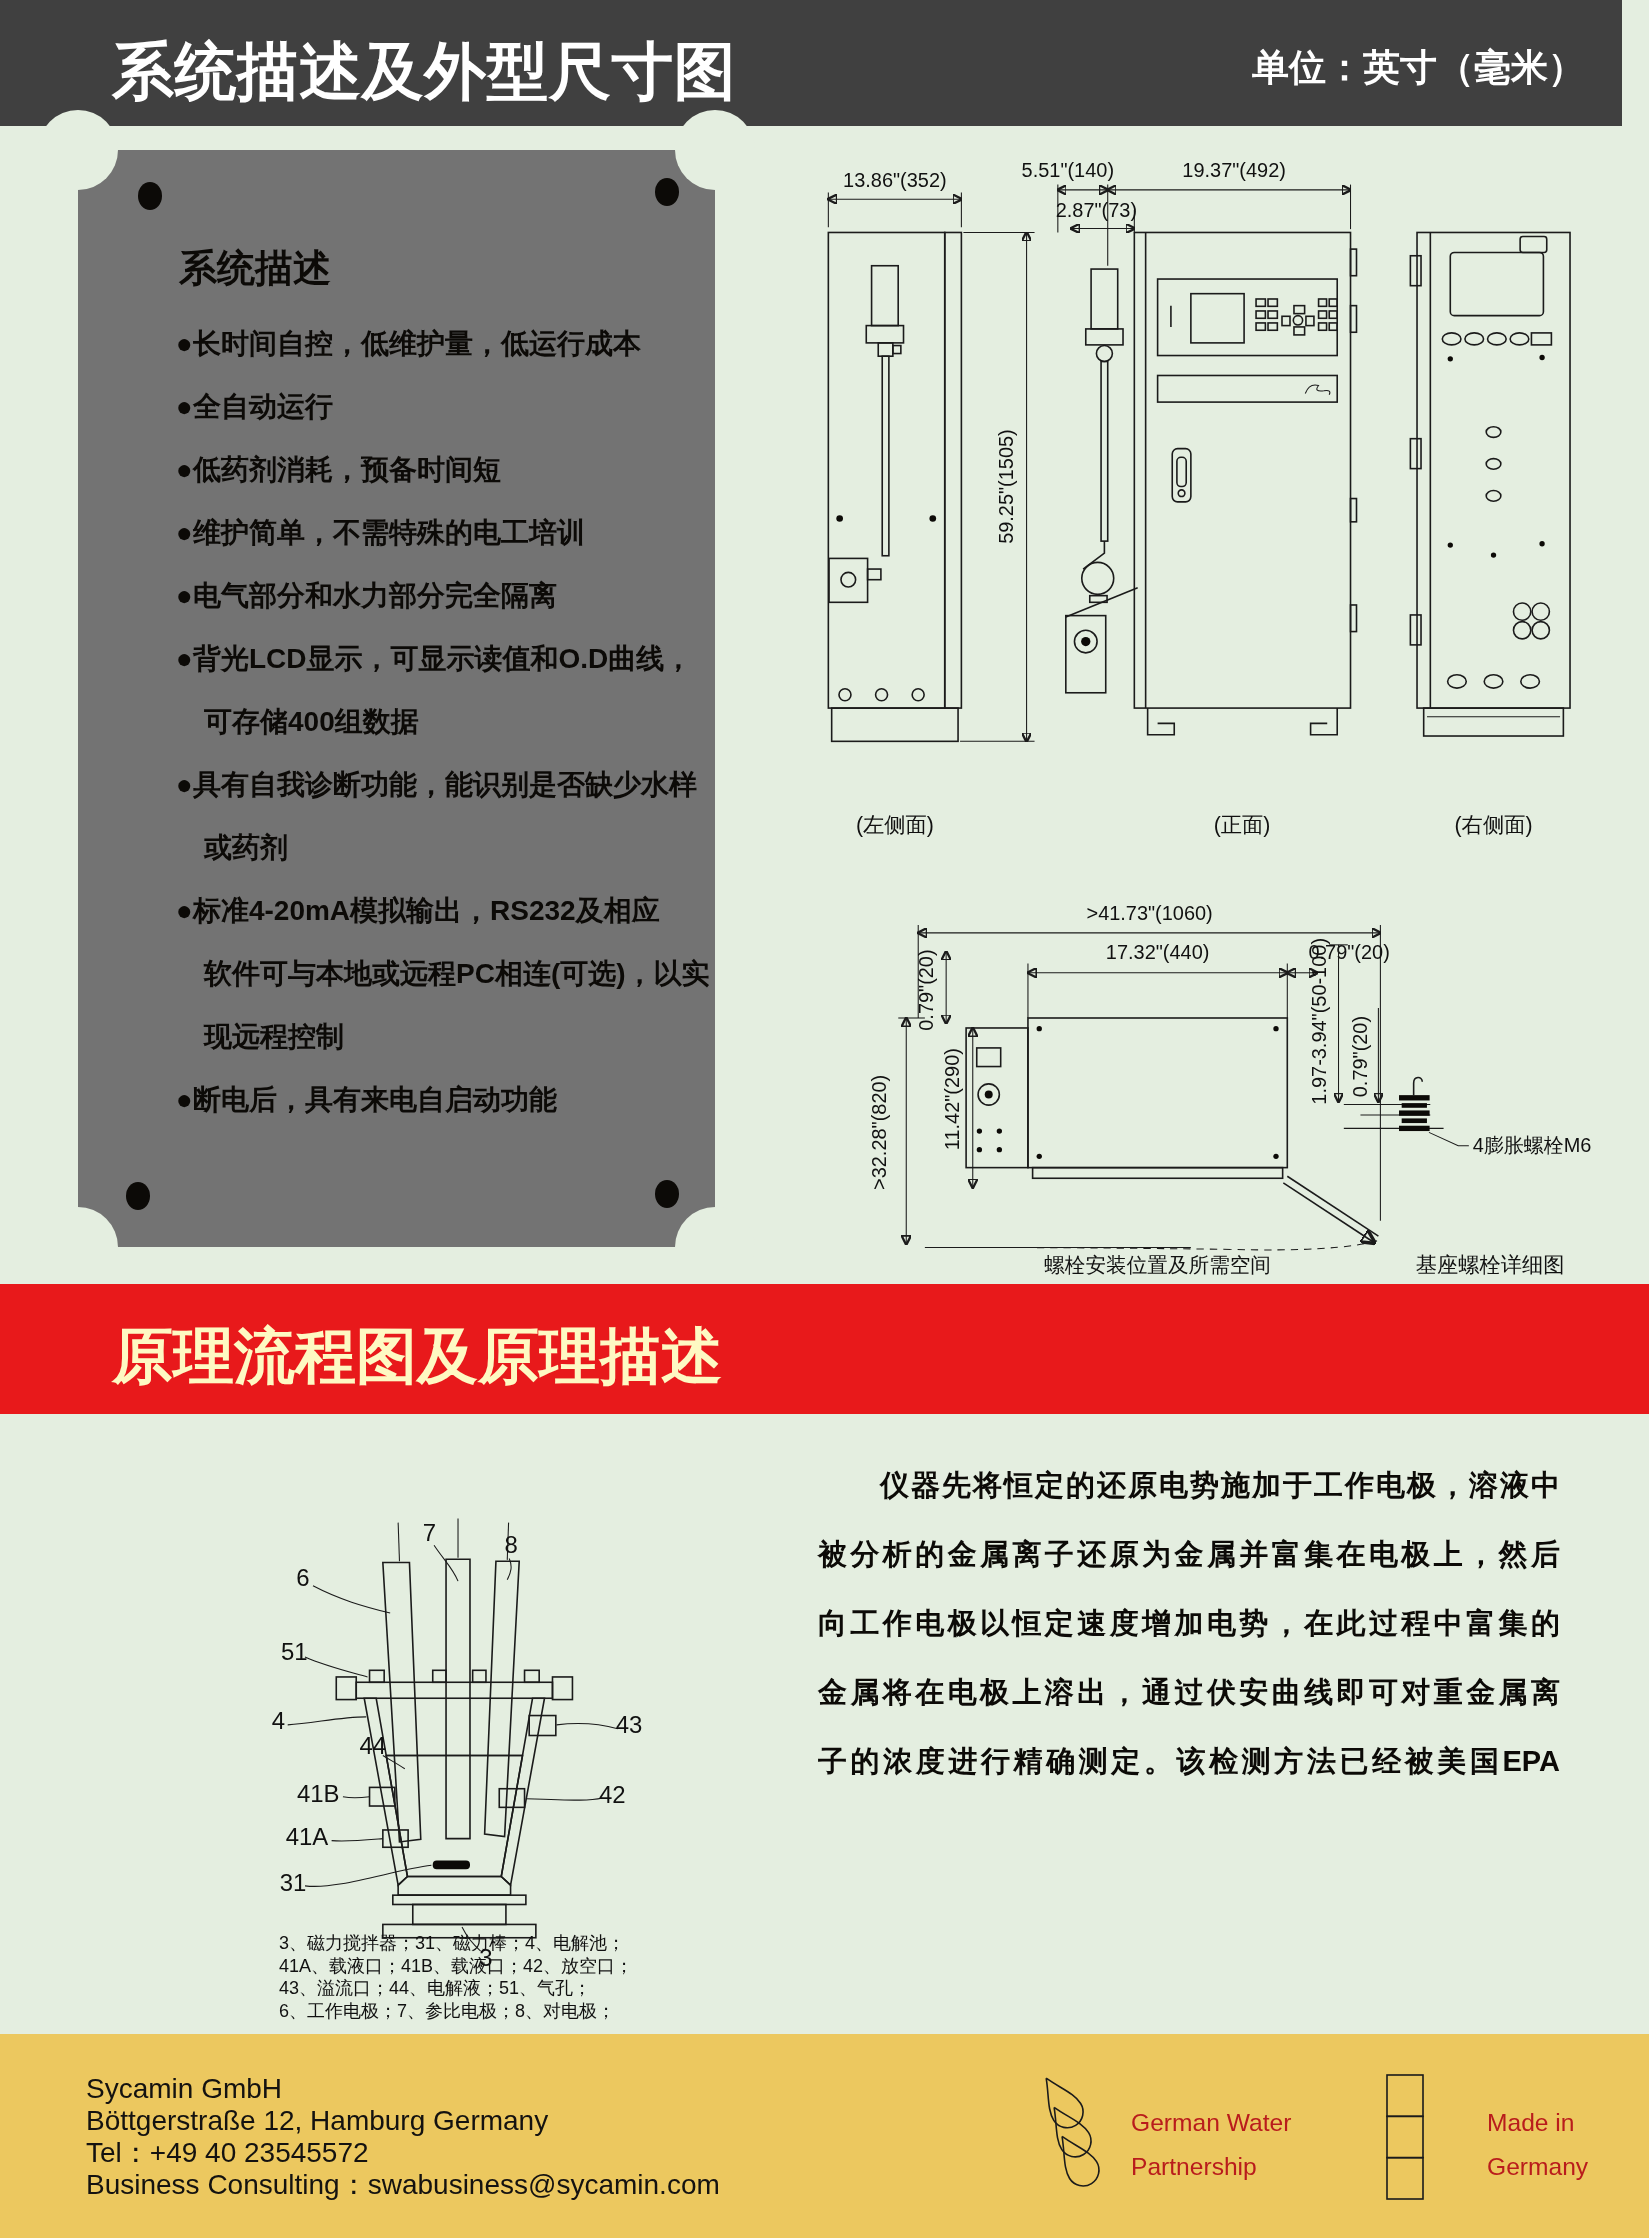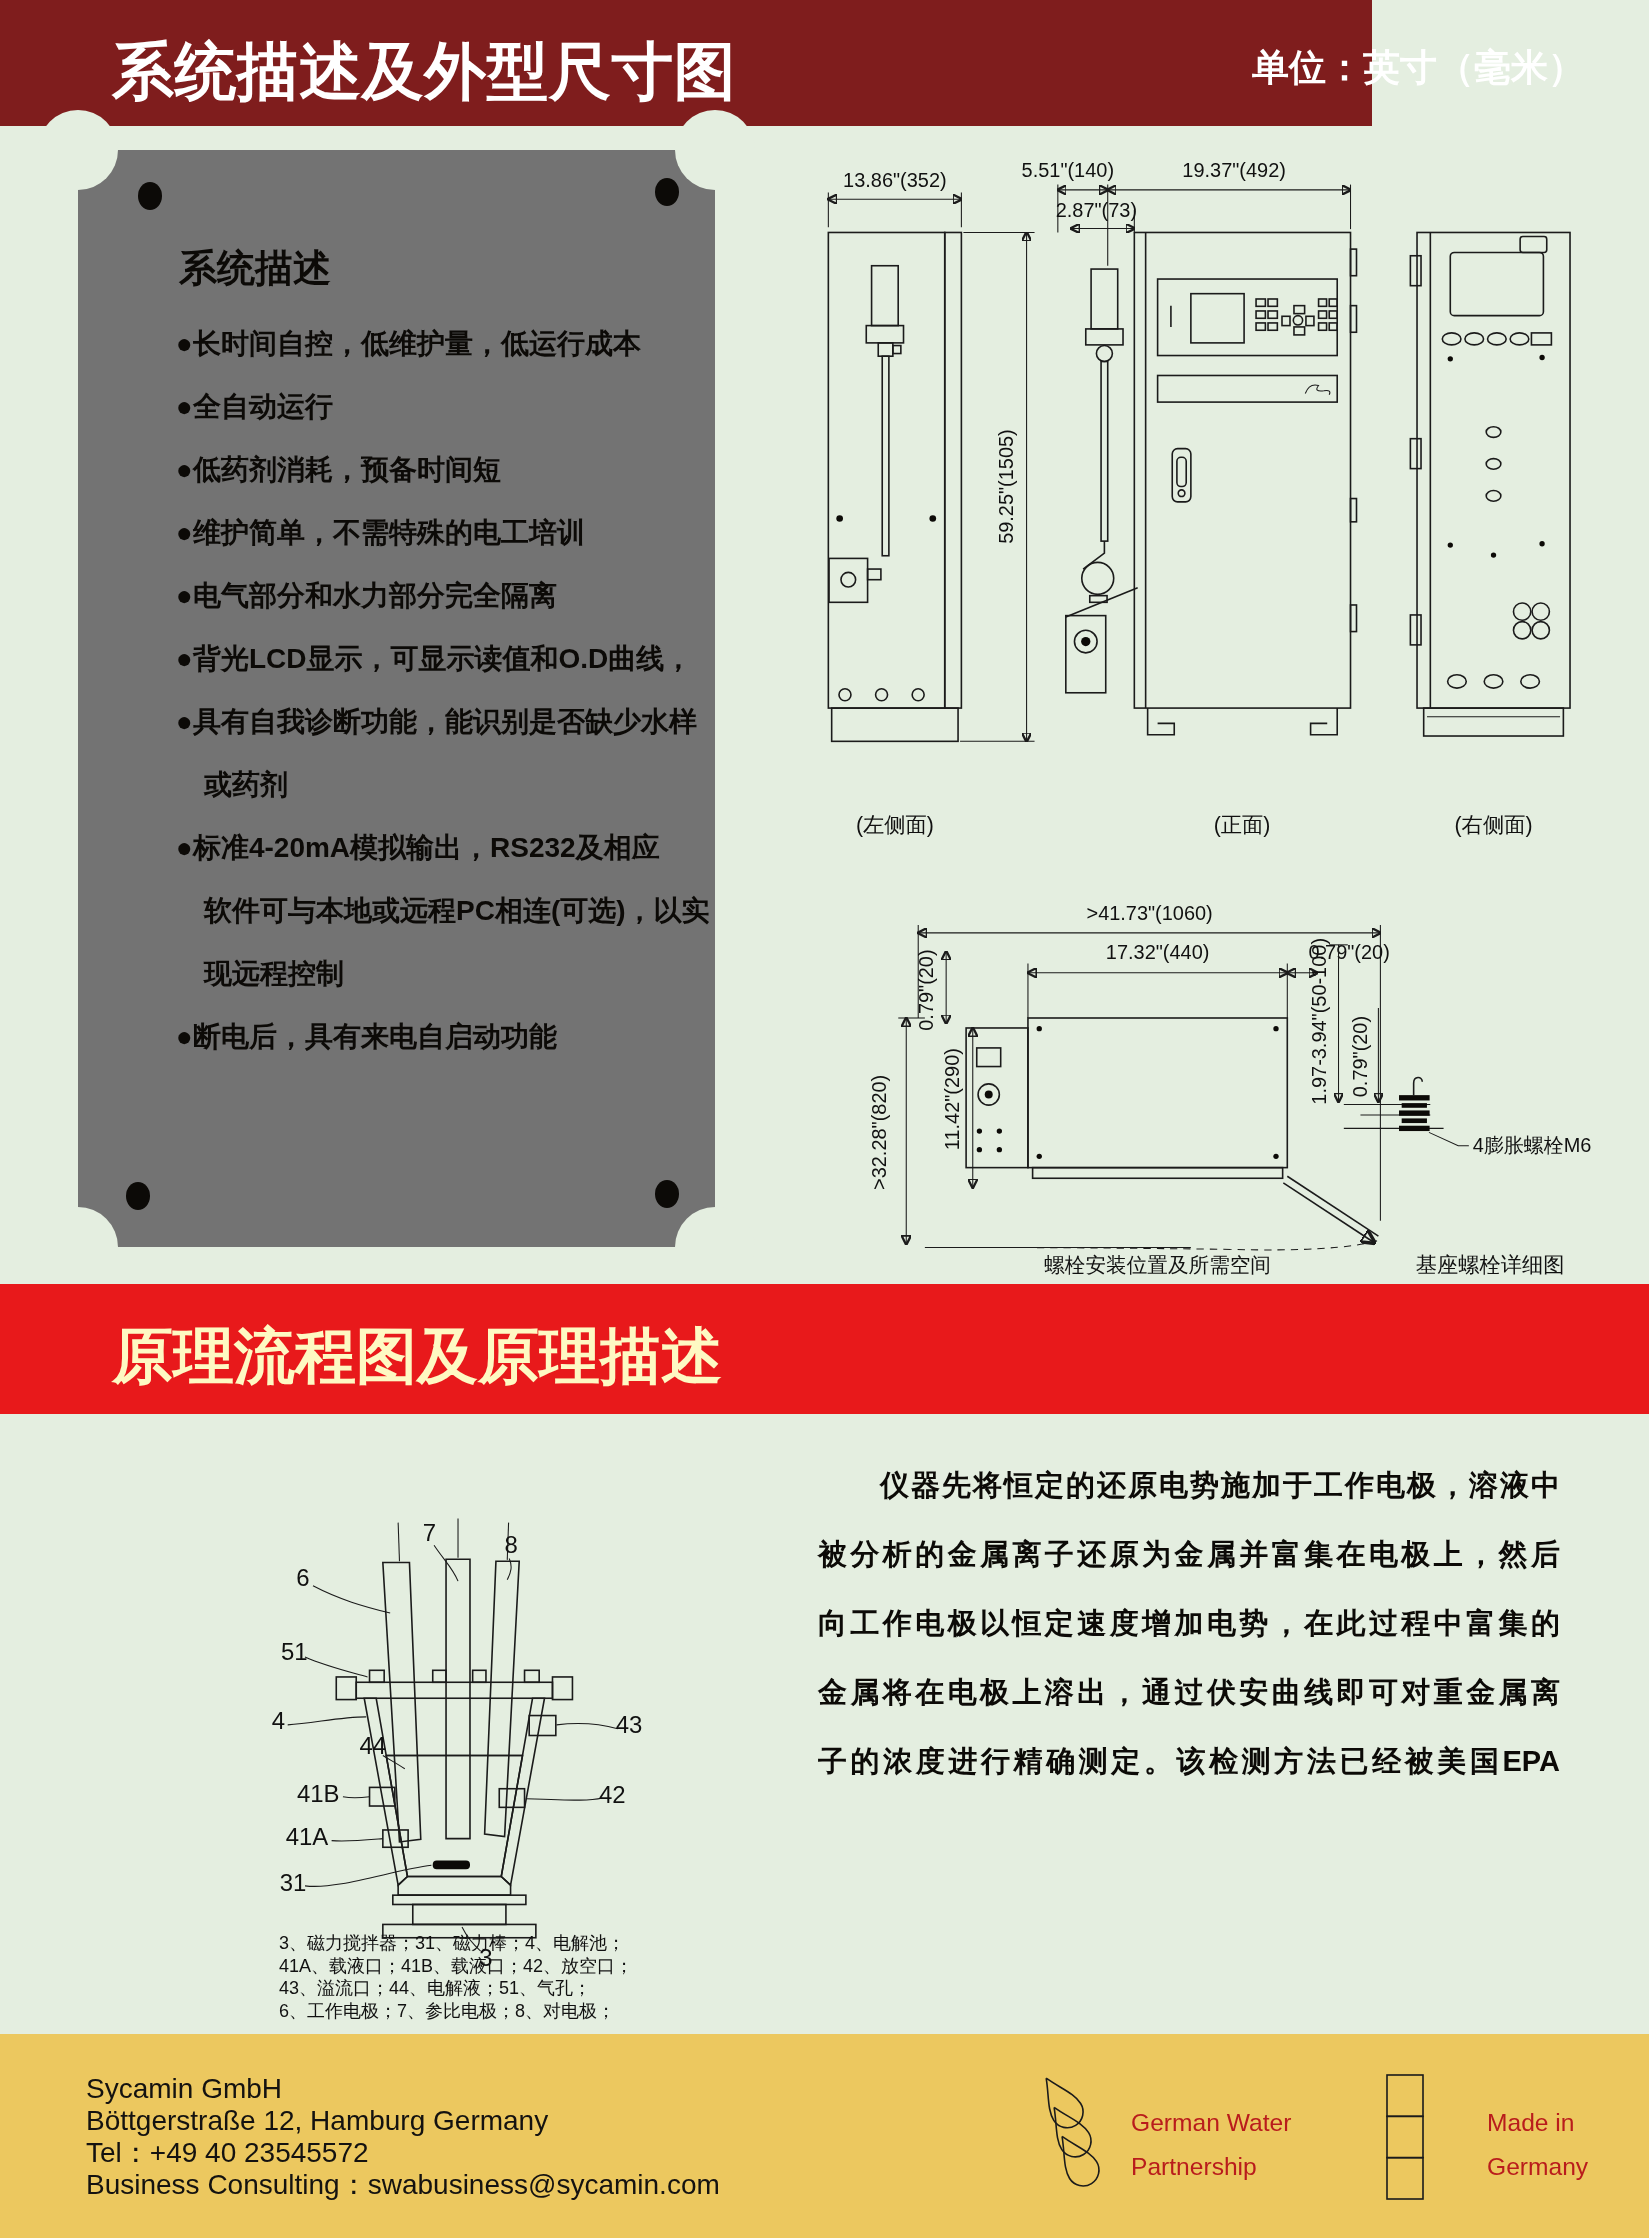--- a/index.html
+++ b/index.html
@@ -4,21 +4,21 @@
 <style>
   html,body{margin:0;padding:0;}
   body{
     width:1649px;height:2239px;position:relative;overflow:hidden;
     background:#E4EEE0;
     font-family:"Liberation Sans","DejaVu Sans",sans-serif;
     color:#0C0A07;
   }
   .abs{position:absolute;}
   
-  .header{left:0;top:0;width:1372px;height:126px;background:#7f1d1d;text-align:right;}
+  .header{left:0;top:0;width:1622px;height:126px;background:#404040;text-align:right;}
   .header .title{left:112px;top:29px;color:#FFFFFF;font-size:63px;font-weight:bold;
     letter-spacing:0.7px;white-space:nowrap;transform:scaleX(0.98);transform-origin:left center;}
   .header .unit{left:1252px;top:43px;color:#FFFFFF;font-size:37px;font-weight:bold;white-space:nowrap;}
   
   .cream{left:78px;top:150px;width:637px;height:1097px;background:#737373;}
   .notch{position:absolute;width:80px;height:80px;border-radius:50%;background:#E4EEE0;}
   .pdot{position:absolute;width:24px;height:28px;border-radius:50%;background:#0C0A07;}
   .sys-title{position:absolute;left:101px;top:93px;font-size:38px;font-weight:bold;}
   .bullets{position:absolute;left:98px;top:162px;width:552px;font-size:28px;font-weight:bold;}
   .bl{height:63px;line-height:63px;white-space:nowrap;}
@@ -67,20 +67,21 @@
 
   <div class="sys-title">系统描述</div>
 
   <div class="bullets">
     <div class="bl">●长时间自控，低维护量，低运行成本</div>
     <div class="bl">●全自动运行</div>
     <div class="bl">●低药剂消耗，预备时间短</div>
     <div class="bl">●维护简单，不需特殊的电工培训</div>
     <div class="bl">●电气部分和水力部分完全隔离</div>
     <div class="bl">●背光LCD显示，可显示读值和O.D曲线，</div>
+    <div class="bl cont">可存储400组数据</div>
     <div class="bl">●具有自我诊断功能，能识别是否缺少水样</div>
     <div class="bl cont">或药剂</div>
     <div class="bl">●标准4-20mA模拟输出，RS232及相应</div>
     <div class="bl cont">软件可与本地或远程PC相连(可选)，以实</div>
     <div class="bl cont">现远程控制</div>
     <div class="bl">●断电后，具有来电自启动功能</div>
   </div>
 </div>
 
 <svg class="abs" style="left:765px;top:146px;" width="885" height="745" viewBox="0 0 1330 1120">

